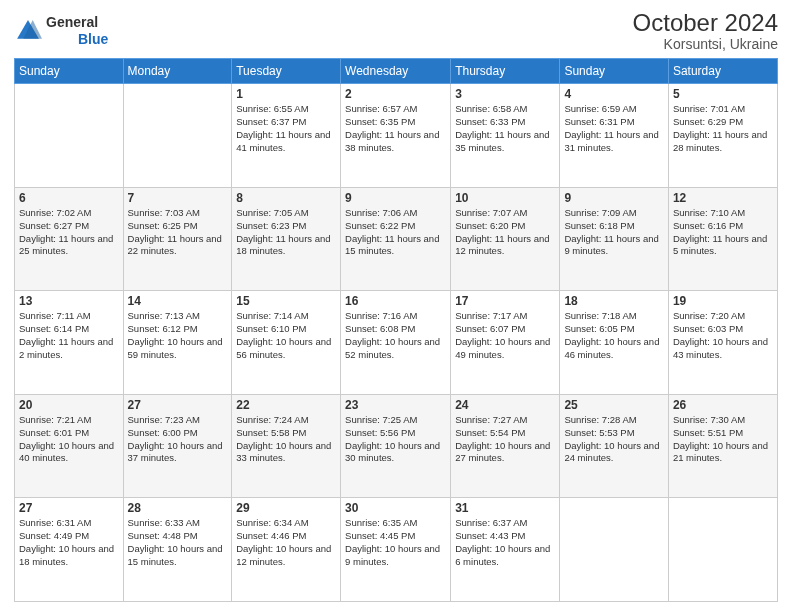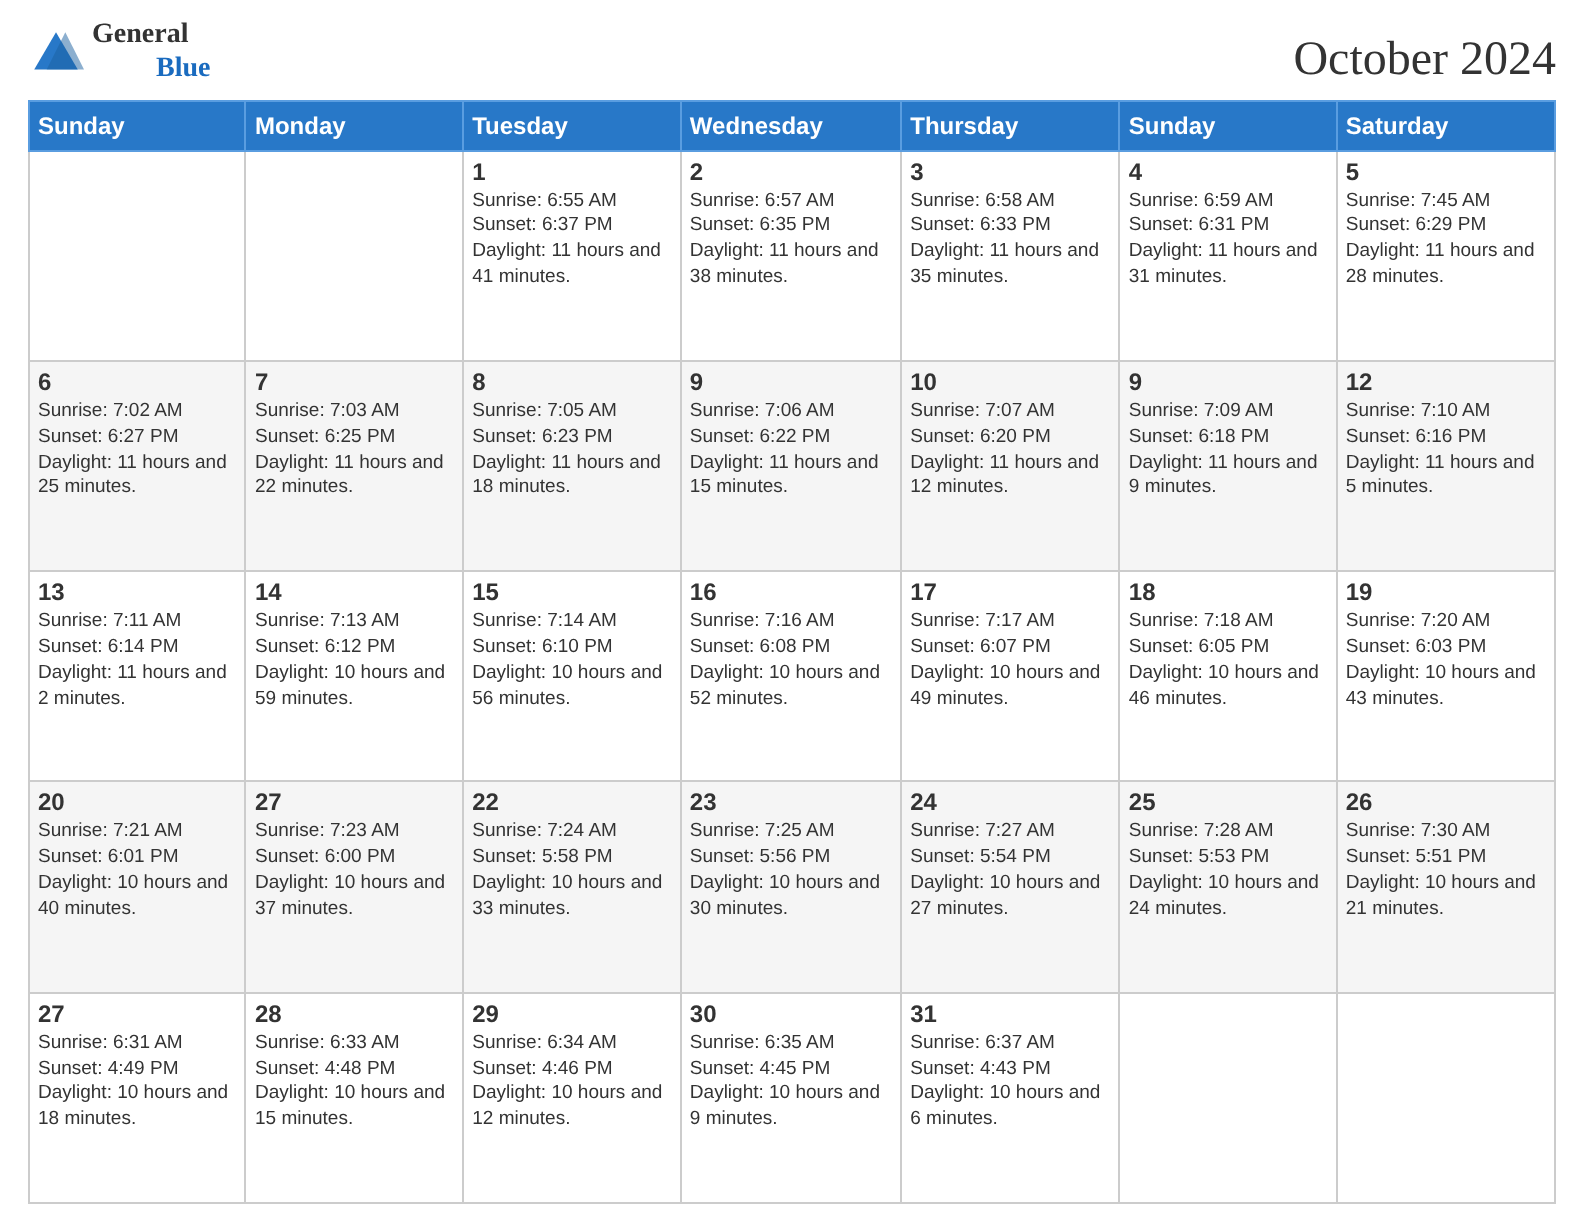--- a/index.html
+++ b/index.html
@@ -14,23 +14,22 @@
       width: 792px;
       height: 612px;
       background: #fff;
       display: flex;
       flex-direction: column;
       padding: 10px 14px 10px 14px;
     }
     .top-section {
       display: flex;
       justify-content: space-between;
-      align-items: flex-end;
+      align-items: center;
       margin-bottom: 6px;
-      font-family: Liberation Serif, serif;
     }
     .logo {
       display: flex;
       align-items: center;
       gap: 4px;
     }
     .logo-text {
       font-size: 14px;
       font-weight: bold;
       line-height: 1.2;
@@ -56,21 +55,21 @@
     }
     .calendar {
       width: 100%;
       border-collapse: collapse;
       flex: 1;
     }
     .calendar thead tr th {
       background: #2878c8;
       color: #fff;
       font-size: 12px;
-      font-weight: bold;
+      font-weight: normal;
       padding: 5px 4px;
       text-align: left;
       border: 1px solid #5a9de0;
     }
     .calendar tbody tr td {
       border: 1px solid #ccc;
       vertical-align: top;
       padding: 3px 4px;
       width: 113px;
       height: 80px;
@@ -107,20 +106,21 @@
         <polygon points="18,4 32,28 4,28" fill="#2878c8"></polygon>
         <polygon points="24,4 36,28 12,28" fill="#1a5fa0" opacity="0.5"></polygon>
       </svg>
       <div class="logo-text">
         <div><span class="logo-general">General</span></div>
         <div><span class="logo-blue">Blue</span></div>
       </div>
     </div>
     <div class="title-section">
       <div class="month-title">October 2024</div>
+      <div class="subtitle">Korsuntsi, Ukraine</div>
     </div>
   </div>
 
   <table class="calendar">
     <thead>
       <tr>
       <th>Sunday</th>
           <th>Monday</th>
           <th>Tuesday</th>
           <th>Wednesday</th>
@@ -152,21 +152,21 @@
 Daylight: 11 hours and 35 minutes.</div>
           </td>
           <td>
             <span class="day-number">4</span>
             <div class="day-info">Sunrise: 6:59 AM
 Sunset: 6:31 PM
 Daylight: 11 hours and 31 minutes.</div>
           </td>
           <td>
             <span class="day-number">5</span>
-            <div class="day-info">Sunrise: 7:45 AM
+            <div class="day-info">Sunrise: 7:01 AM
 Sunset: 6:29 PM
 Daylight: 11 hours and 28 minutes.</div>
           </td>
         </tr>
         <tr>
           <td>
             <span class="day-number">6</span>
             <div class="day-info">Sunrise: 7:02 AM
 Sunset: 6:27 PM
 Daylight: 11 hours and 25 minutes.</div>

